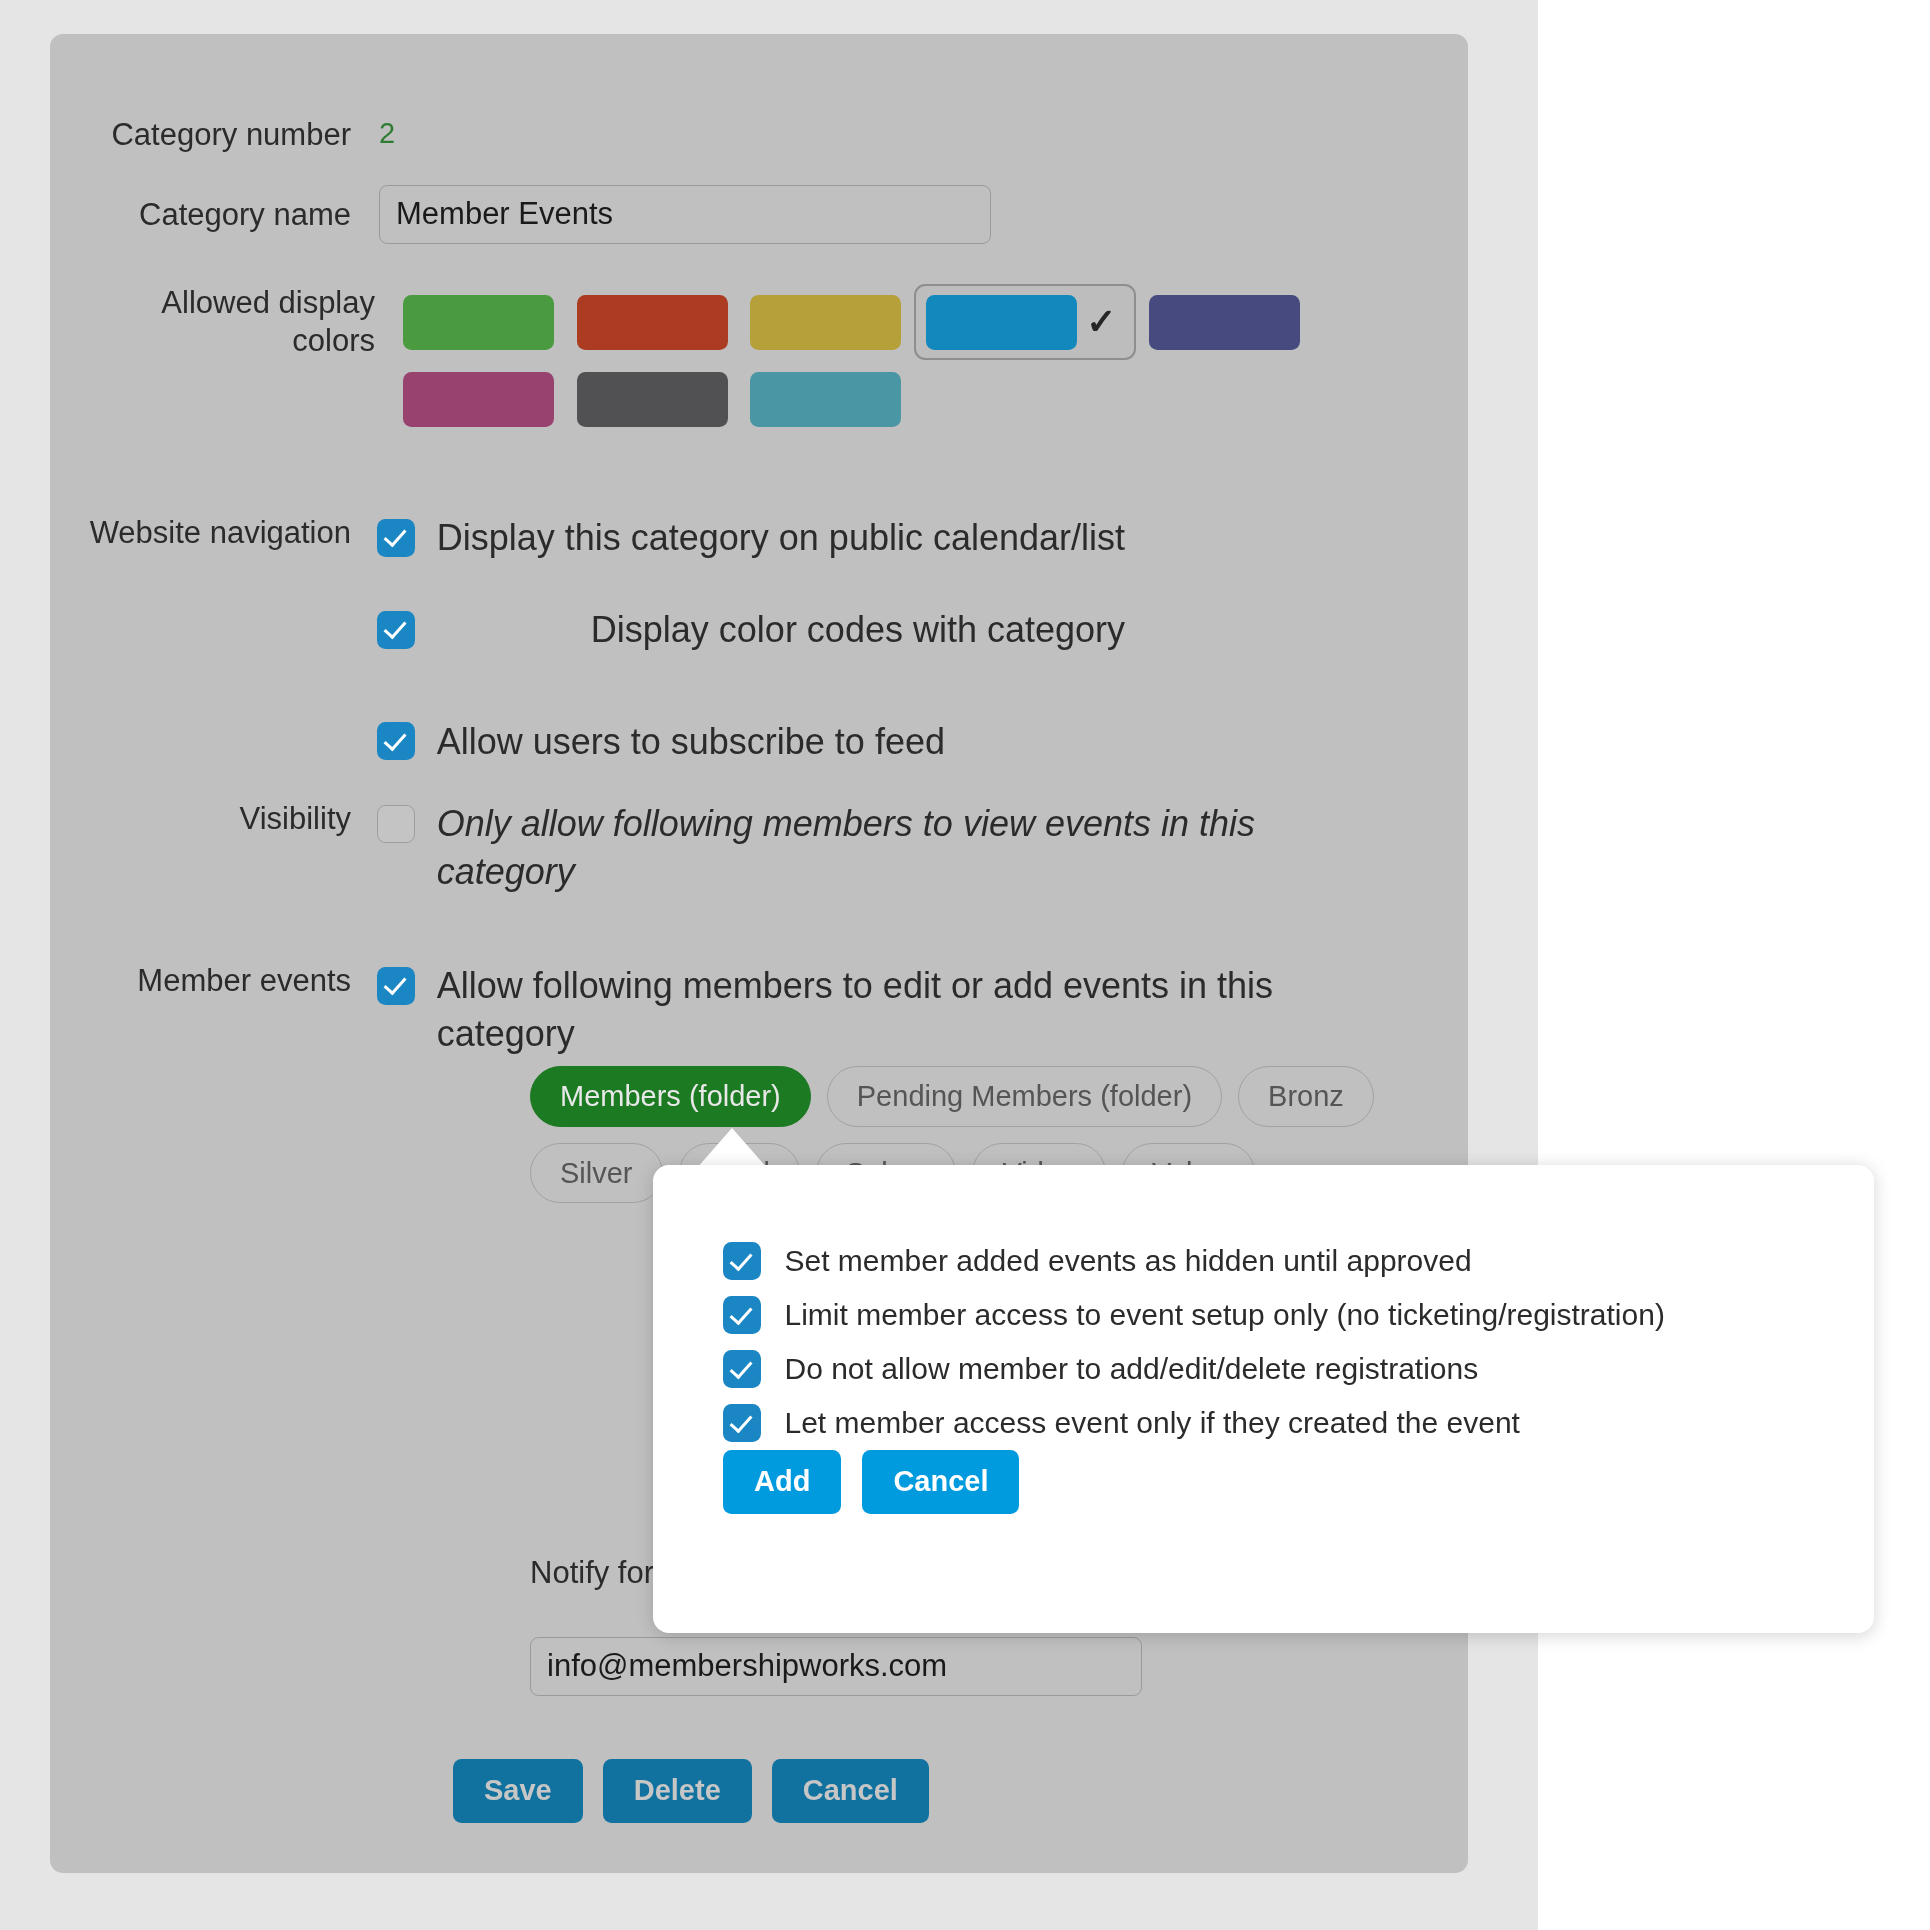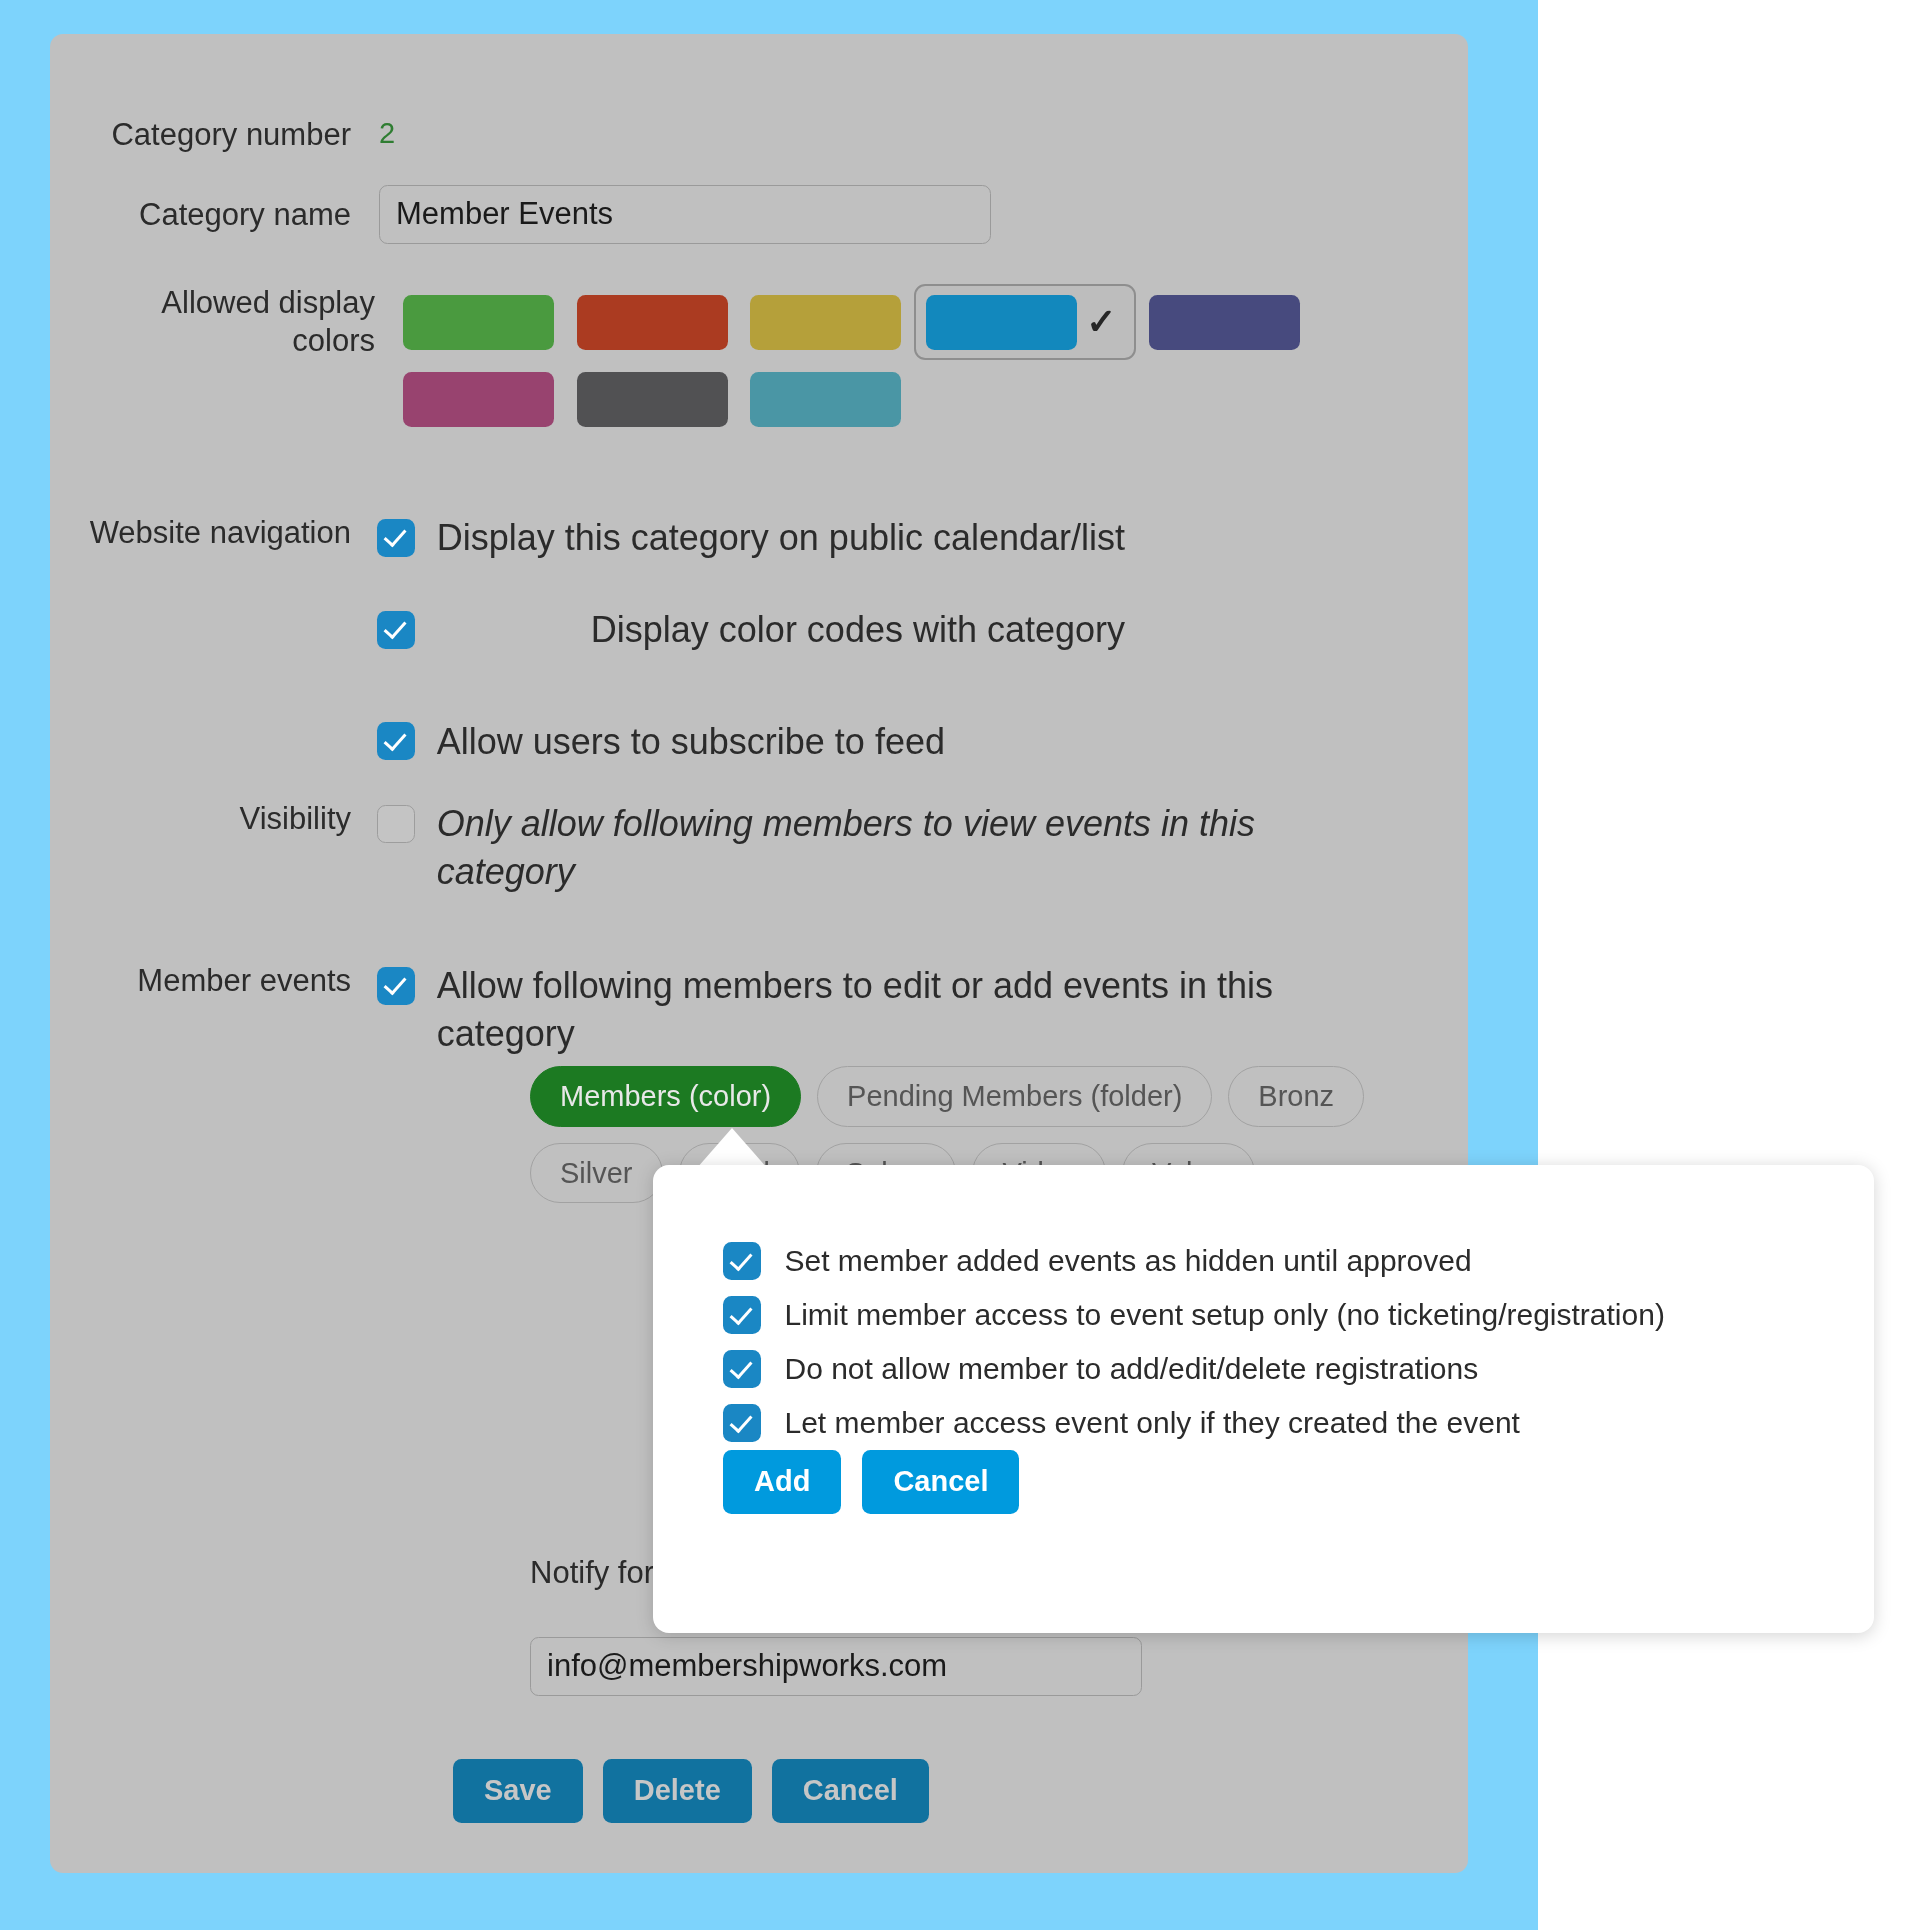--- a/index.html
+++ b/index.html
@@ -12,21 +12,21 @@
   }
   body {
     font-family: "Liberation Sans", sans-serif;
     -webkit-font-smoothing: antialiased;
   }
 
   #stage {
     position: relative;
     width: 1538px;
     height: 1930px;
-    background: #7dd3fc;
+    background: #e5e5e5;
   }
 
   
   .card {
     position: absolute;
     left: 50px;
     top: 34px;
     width: 1418px;
     height: 1839px;
     background: #c0c0c0;
@@ -306,21 +306,21 @@
     <div class="lbl">Member events</div>
     <div class="fieldcol" style="margin-left:26px;">
       <div class="cbline">
         <div class="cb on"></div>
         <div class="cbtext" style="max-width:838px;">Allow following members to edit or add events in this category</div>
       </div>
     </div>
   </div>
 
   <div class="pillwrap" style="position:absolute; left:530px; top:1066px;">
-    <div class="pill sel">Members (color)</div>
+    <div class="pill sel">Members (folder)</div>
     <div class="pill unsel">Pending Members (folder)</div>
     <div class="pill unsel">Bronz</div>
     <div class="pill unsel">Silver</div>
     <div class="pill unsel">Gold</div>
     <div class="pill unsel">Subsc</div>
     <div class="pill unsel">Video</div>
     <div class="pill unsel">Volun</div>
   </div>
 
   <div style="position:absolute; left:530px; top:1552px; width:377px;">

